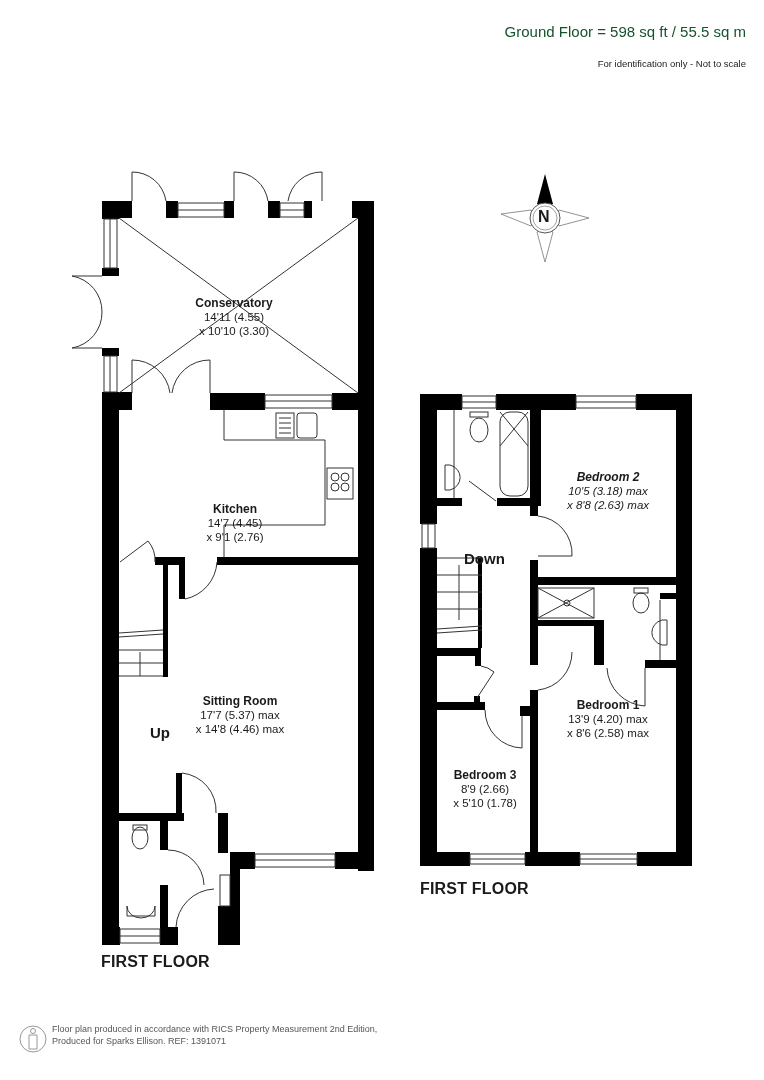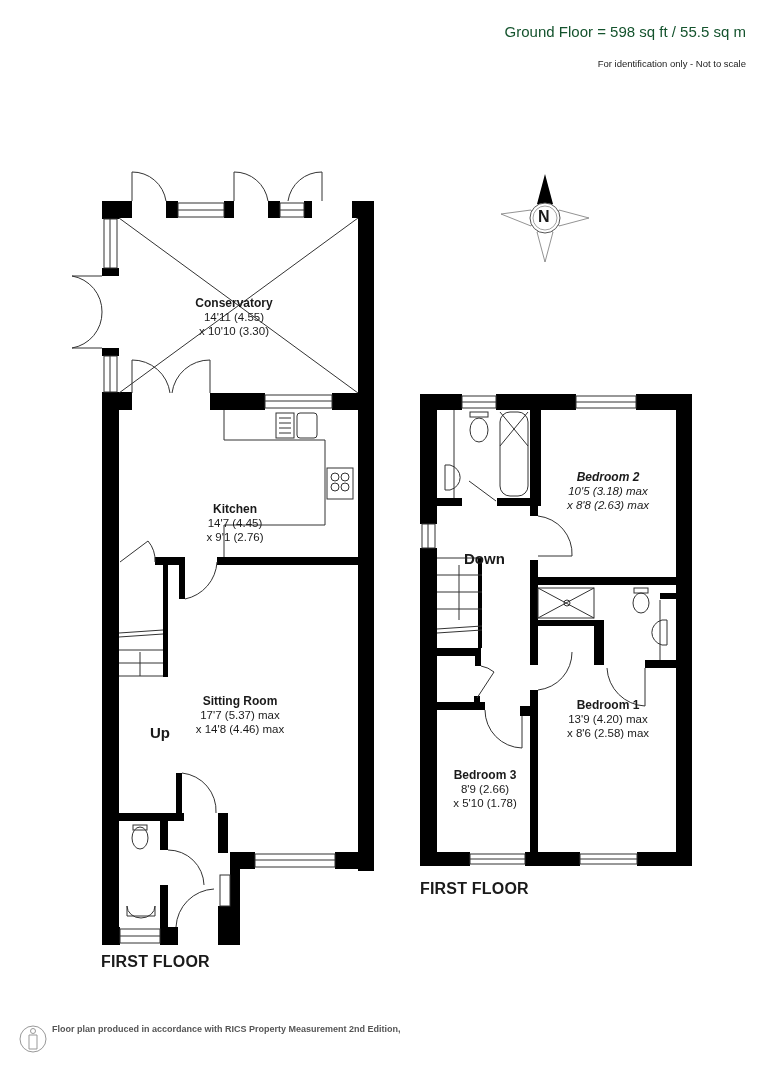--- a/index.html
+++ b/index.html
@@ -7,21 +7,21 @@
   .areas { position: absolute; right: 18px; top: 22px; text-align: right; }
   .areas .line { font-size: 15px; line-height: 19px; color: #14532d; }
   .areas .note { font-size: 9.5px; margin-top: 17px; color: #222; }
   .plan { position: absolute; left: 0; top: 0; }
   .room-label { position: absolute; text-align: center; font-size: 11.5px; line-height: 14px; color: #1a1a1a; transform: translateX(-50%); white-space: nowrap; }
   .room-label .name { font-weight: bold; font-size: 12px; }
   .floor-title { position: absolute; font-weight: bold; font-size: 16px; letter-spacing: 0.2px; }
   .small-label { position: absolute; font-weight: bold; font-size: 15px; margin-left: 17px; }
   .footer { position: absolute; left: 22px; top: 1024px; display: flex; align-items: flex-start; gap: 8px; }
   .footer .text { font-size: 9px; line-height: 11.5px; color: #555; }
-  .footer .text span { display: block; font-weight: bold; }
+  .footer .text span { display: block; }
 </style>
 </head>
 <body>
 
 <div class="areas">
   <div class="line">Ground Floor = 598 sq ft / 55.5 sq m</div>
   <div class="note">For identification only - Not to scale</div>
 </div>
 
 <svg class="plan" width="764" height="1080" viewBox="0 0 764 1080" xmlns="http://www.w3.org/2000/svg">
@@ -258,14 +258,15 @@
   <div class="name">Bedroom 3</div>
   <div>8'9 (2.66)</div>
   <div>x 5'10 (1.78)</div>
 </div>
 <div class="small-label" style="left:447px; top:550px;">Down</div>
 <div class="floor-title" style="left:420px; top:880px;">FIRST FLOOR</div>
 
 <div class="footer" style="left:52px;">
   <div class="text">
     <span>Floor plan produced in accordance with RICS Property Measurement 2nd Edition,</span>
+    <span>Produced for Sparks Ellison.   REF: 1391071</span>
   </div>
 </div>
 
 </body></html>

